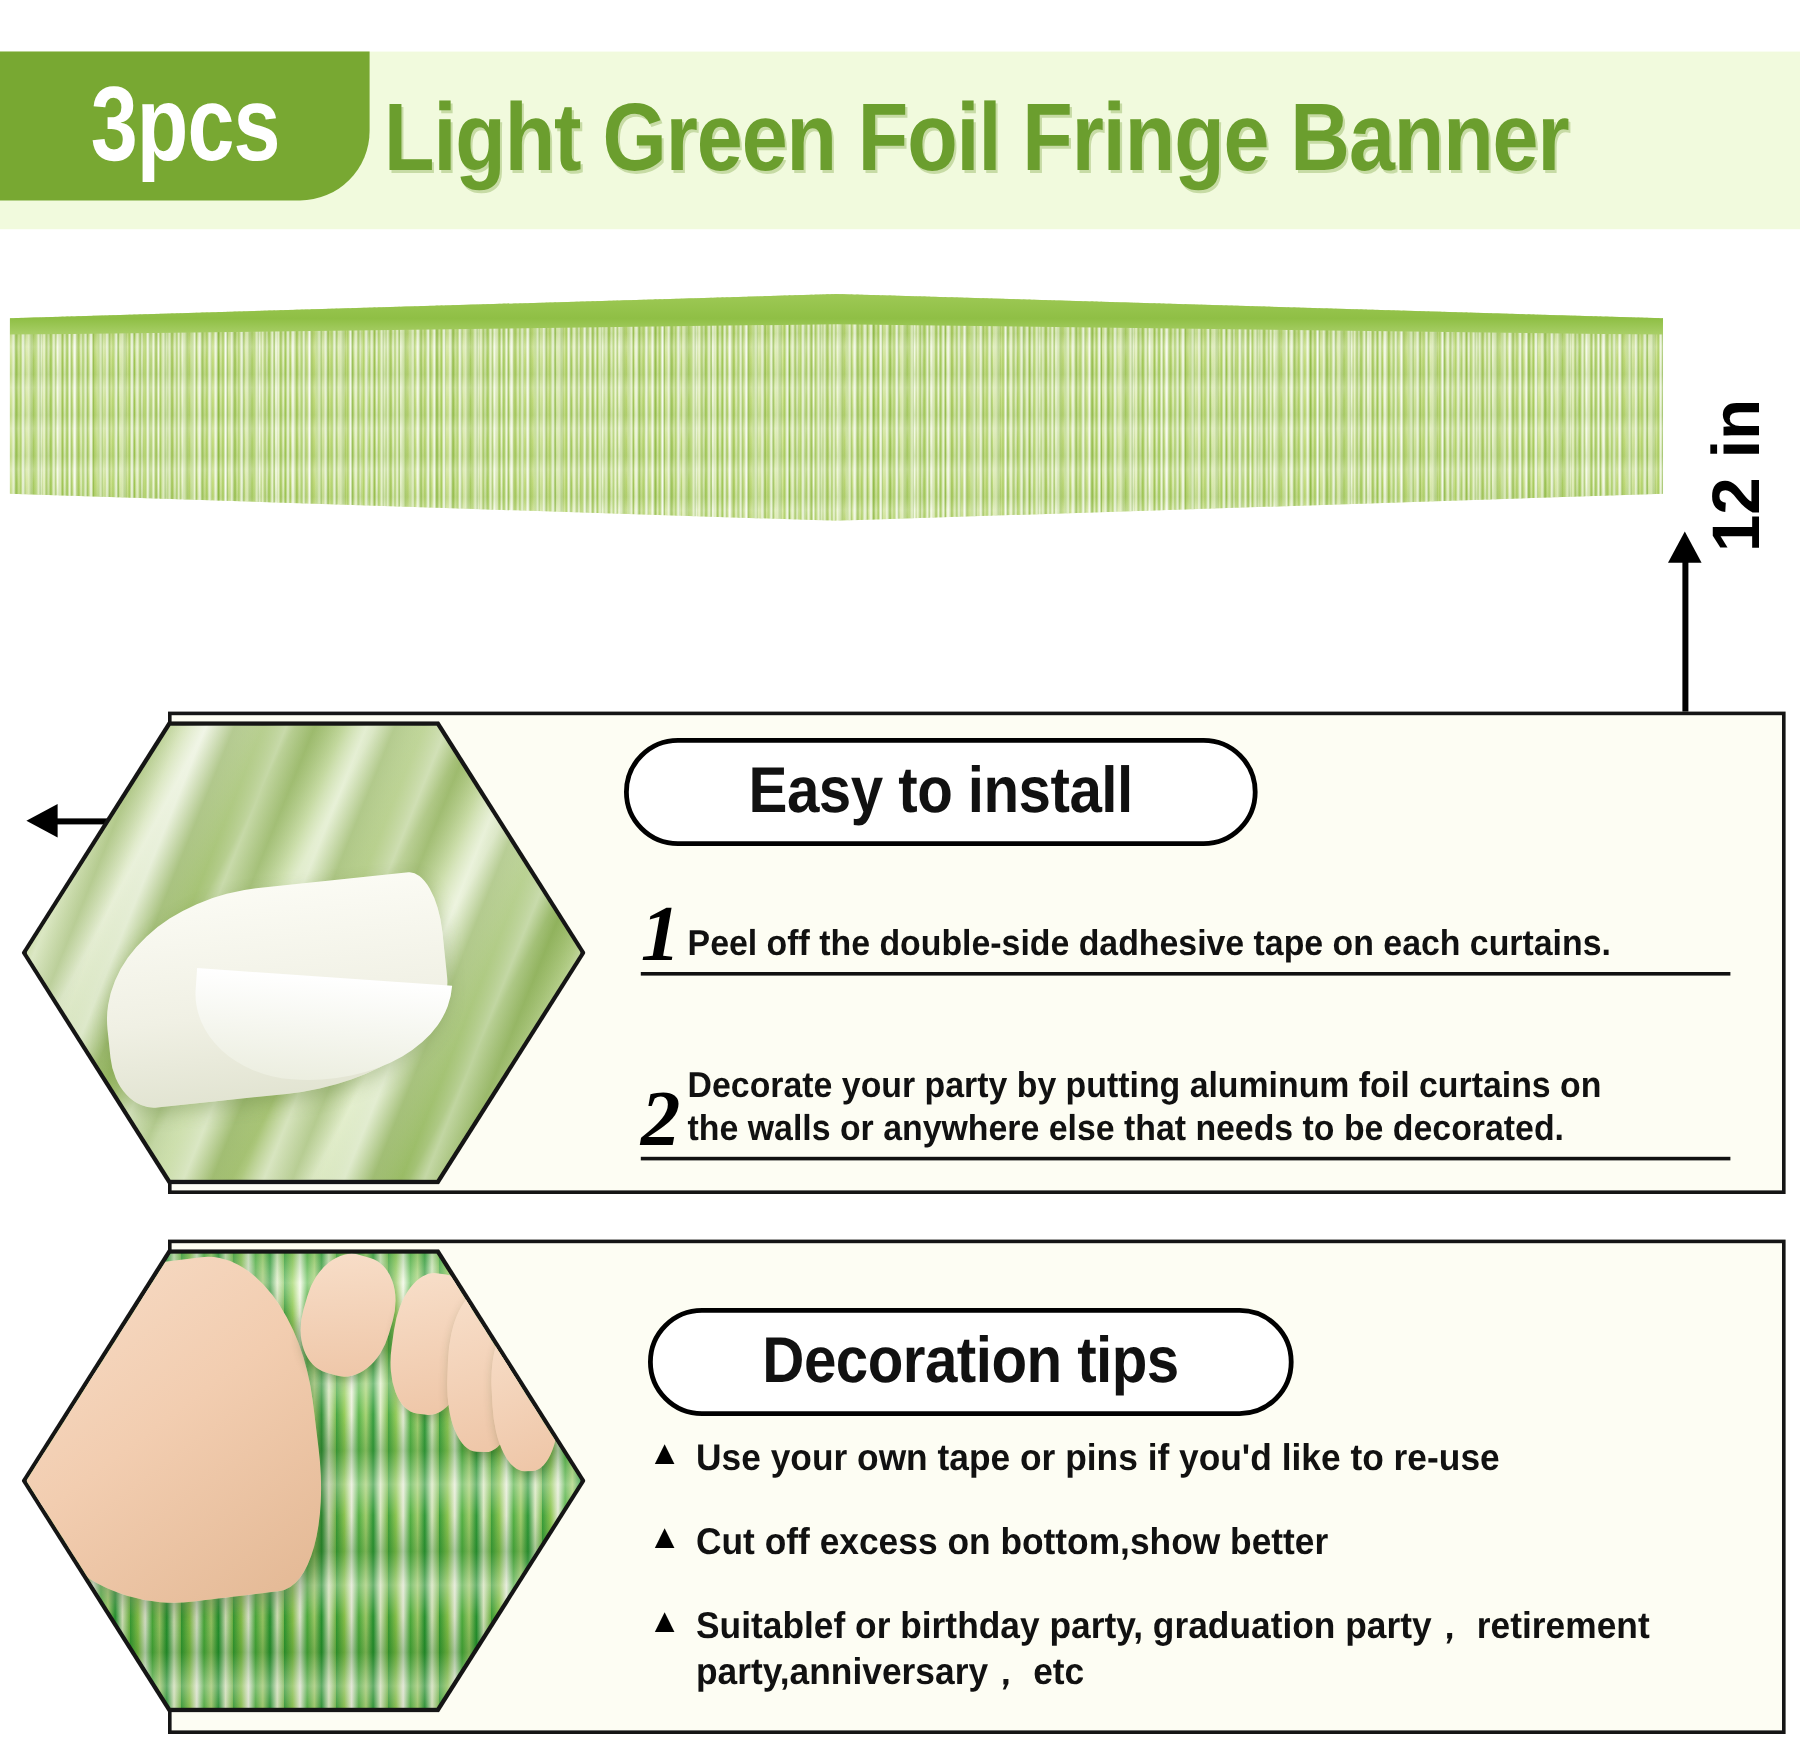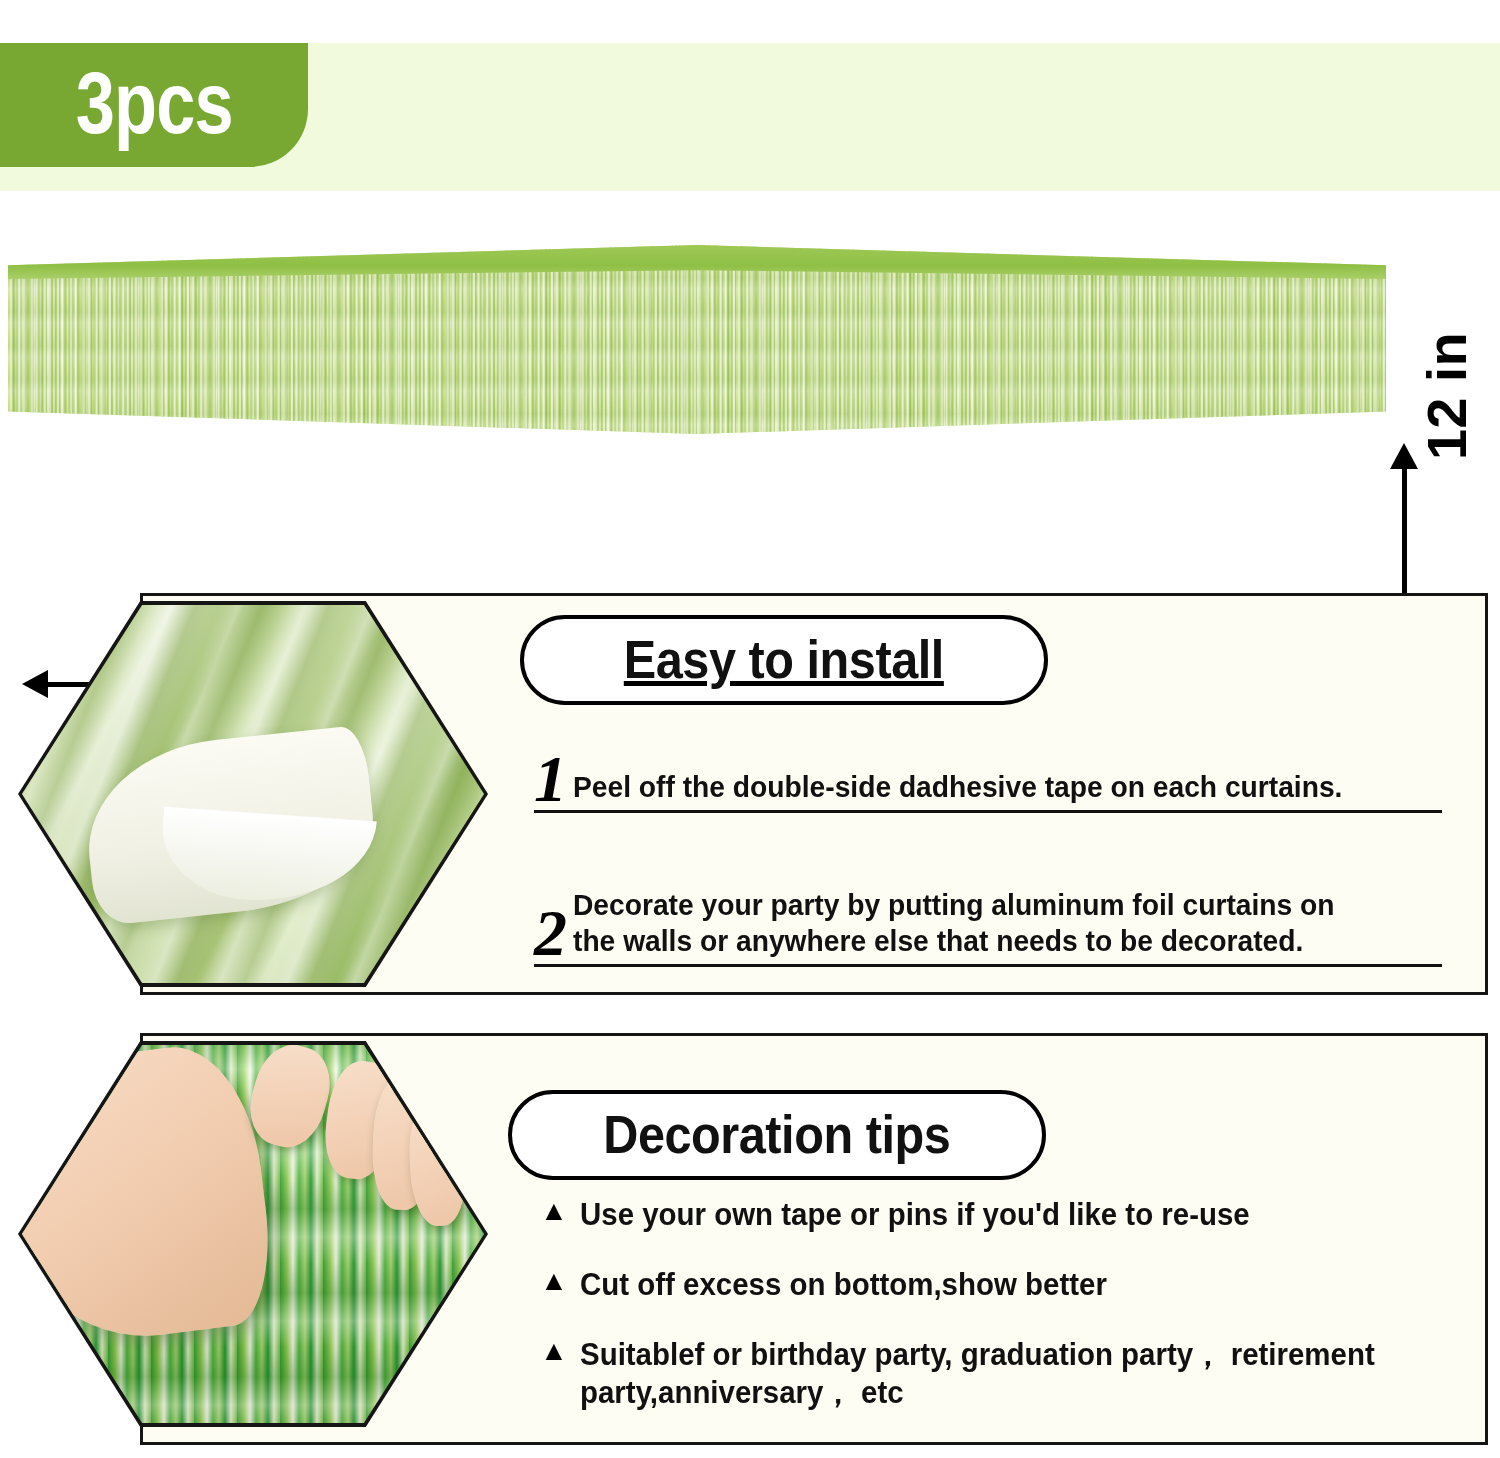--- a/index.html
+++ b/index.html
@@ -343,22 +343,22 @@
   
   .pill {
     position: absolute;
     background: #ffffff;
     border: 4px solid #000;
     border-radius: 999px;
     display: flex;
     align-items: center;
     justify-content: center;
   }
-  .pill-install { left: 520px; top: 615px; width: 520px; height: 82px; text-decoration: underline; }
-  .pill-tips    { left: 508px; top: 1090px; width: 530px; height: 82px; }
+  .pill-install { left: 520px; top: 615px; width: 520px; height: 82px; }
+  .pill-tips    { left: 540px; top: 1090px; width: 530px; height: 82px; }
   .pill-text {
     font-size: 54px;
     font-weight: bold;
     color: #111;
     font-family: "Liberation Sans Narrow", "Liberation Sans", sans-serif;
     transform: scaleX(0.90);
     letter-spacing: -0.5px;
     line-height: 1;
     margin-top: -3px;
     white-space: nowrap;
@@ -421,20 +421,23 @@
     line-height: 1.22;
     white-space: pre-line;
   }
 </style>
 </head>
 <body>
 
 <div class="header-banner">
   <div class="header-badge">
     <span class="header-badge-text">3pcs</span>
+  </div>
+  <div class="header-title">
+    <span class="header-title-text">Light Green Foil Fringe Banner</span>
   </div>
 </div>
 
 <div class="hero">
 
   <div class="hero-banner-wrap">
     <div class="hero-banner">
       <div class="hero-header-strip"></div>
       <div class="hero-fringe"></div>
       <div class="hero-topband"></div>

